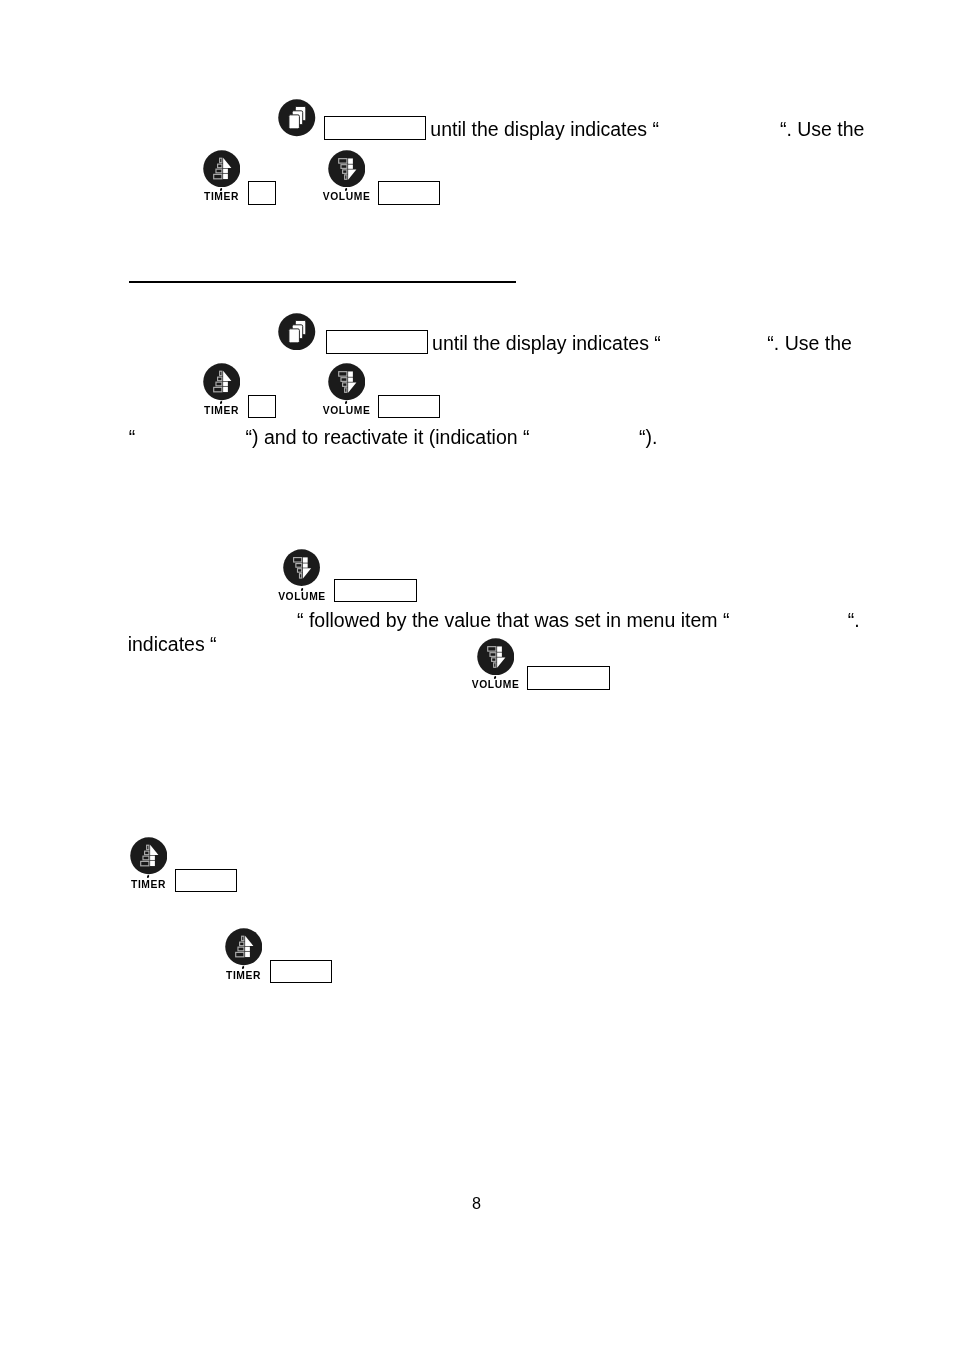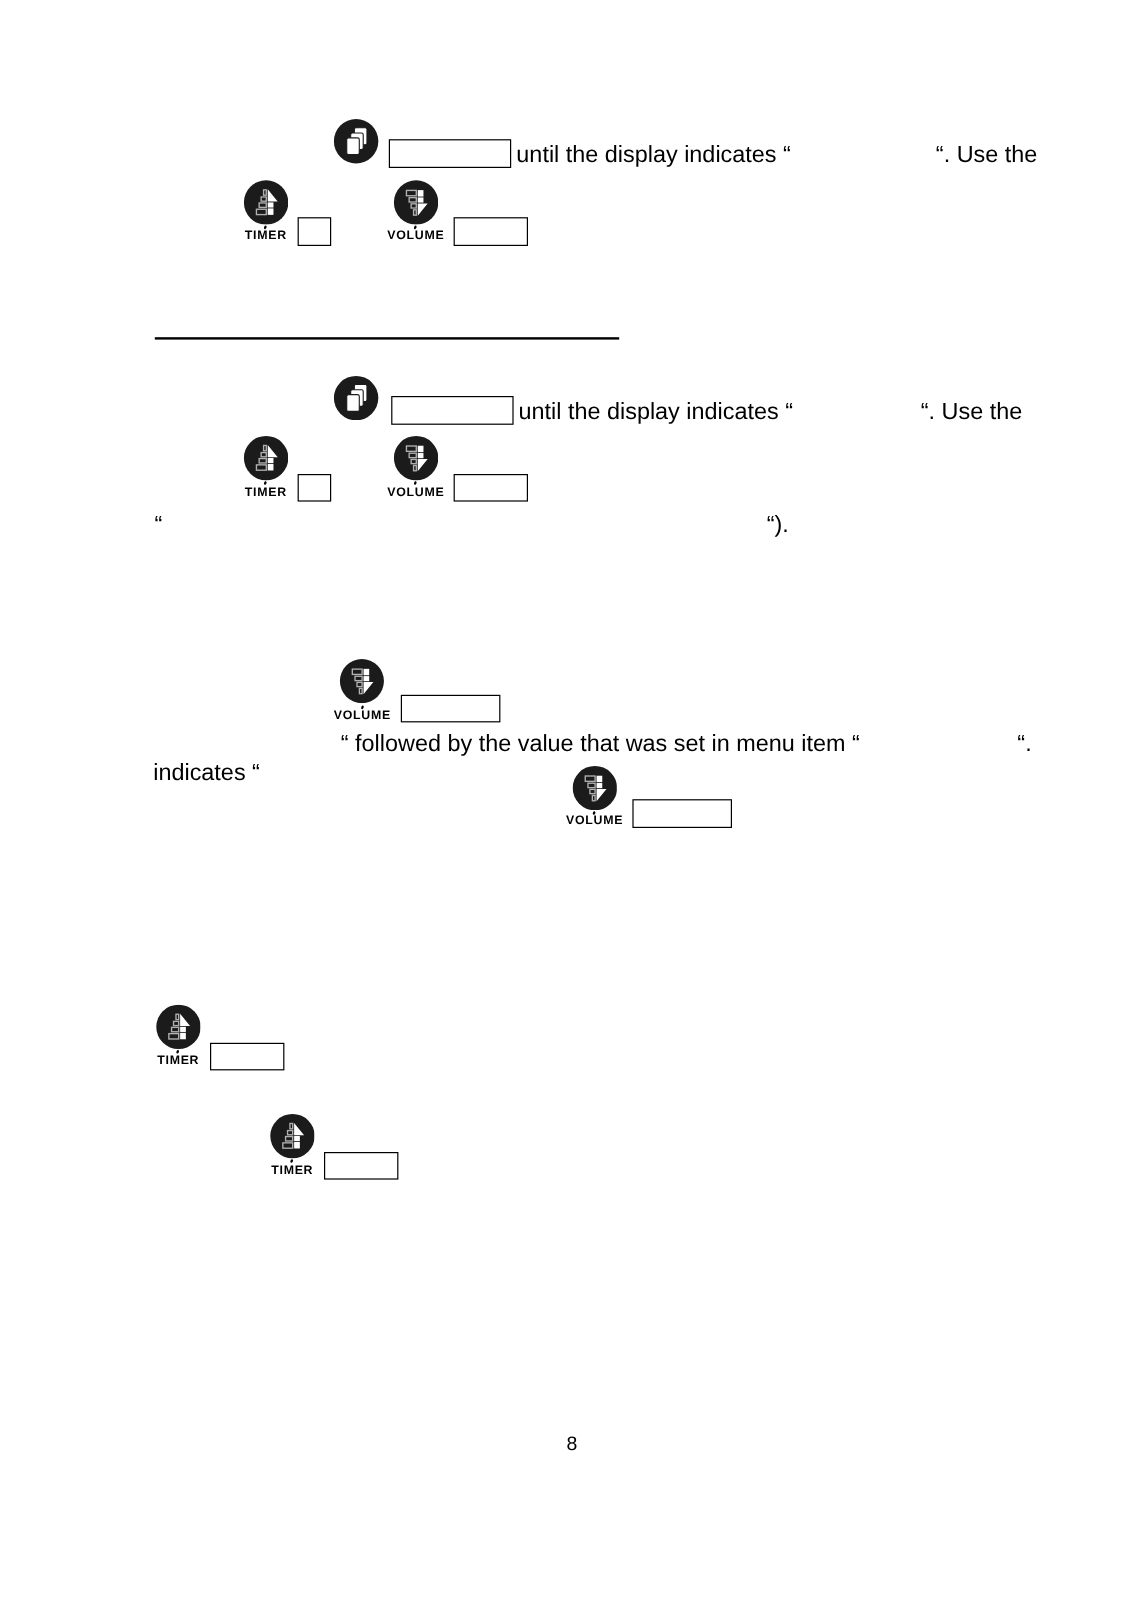--- a/index.html
+++ b/index.html
@@ -104,34 +104,35 @@
       <svg viewBox="0 0 48 48" width="37.5" height="37.5">
         <circle cx="24" cy="24" r="23.7" fill="#1b1b1b"></circle>
         <use href="#glyph-metronome" transform="translate(0,48) scale(1,-1)"></use>
       </svg>
       <span class="ictick"></span>
       <span class="iclabel">VOLUME</span>
     </div>
   <div class="bx" style="left:378px;top:394.5px;width:62px;height:23.6px;"></div>
 
   <div class="tx" style="left:128.7px;top:426.5px;">“</div>
+  <div class="tx" style="left:245.6px;top:426.5px;">“) and to reactivate it (indication “</div>
   <div class="tx" style="left:638.9px;top:426.5px;">“).</div>
 
   <div class="icn iconbtn" style="left:283.1px;top:549.2px;width:37.2px;height:37.2px;">
       <svg viewBox="0 0 48 48" width="37.2" height="37.2">
         <circle cx="24" cy="24" r="23.7" fill="#1b1b1b"></circle>
         <use href="#glyph-metronome" transform="translate(0,48) scale(1,-1)"></use>
       </svg>
       <span class="ictick"></span>
       <span class="iclabel">VOLUME</span>
     </div>
   <div class="bx" style="left:333.5px;top:578.5px;width:83px;height:23.6px;"></div>
 
   <div class="tx" style="left:127.7px;top:634px;">indicates “</div>
-  <div class="tx" style="left:284px;top:609.5px;">“ followed by the value that was set in menu item “</div>
+  <div class="tx" style="left:297px;top:609.5px;">“ followed by the value that was set in menu item “</div>
   <div class="tx" style="left:847.8px;top:609.5px;">“.</div>
 
   <div class="icn iconbtn" style="left:476.5px;top:637.5px;width:37.5px;height:37.5px;">
       <svg viewBox="0 0 48 48" width="37.5" height="37.5">
         <circle cx="24" cy="24" r="23.7" fill="#1b1b1b"></circle>
         <use href="#glyph-metronome" transform="translate(0,48) scale(1,-1)"></use>
       </svg>
       <span class="ictick"></span>
       <span class="iclabel">VOLUME</span>
     </div>

